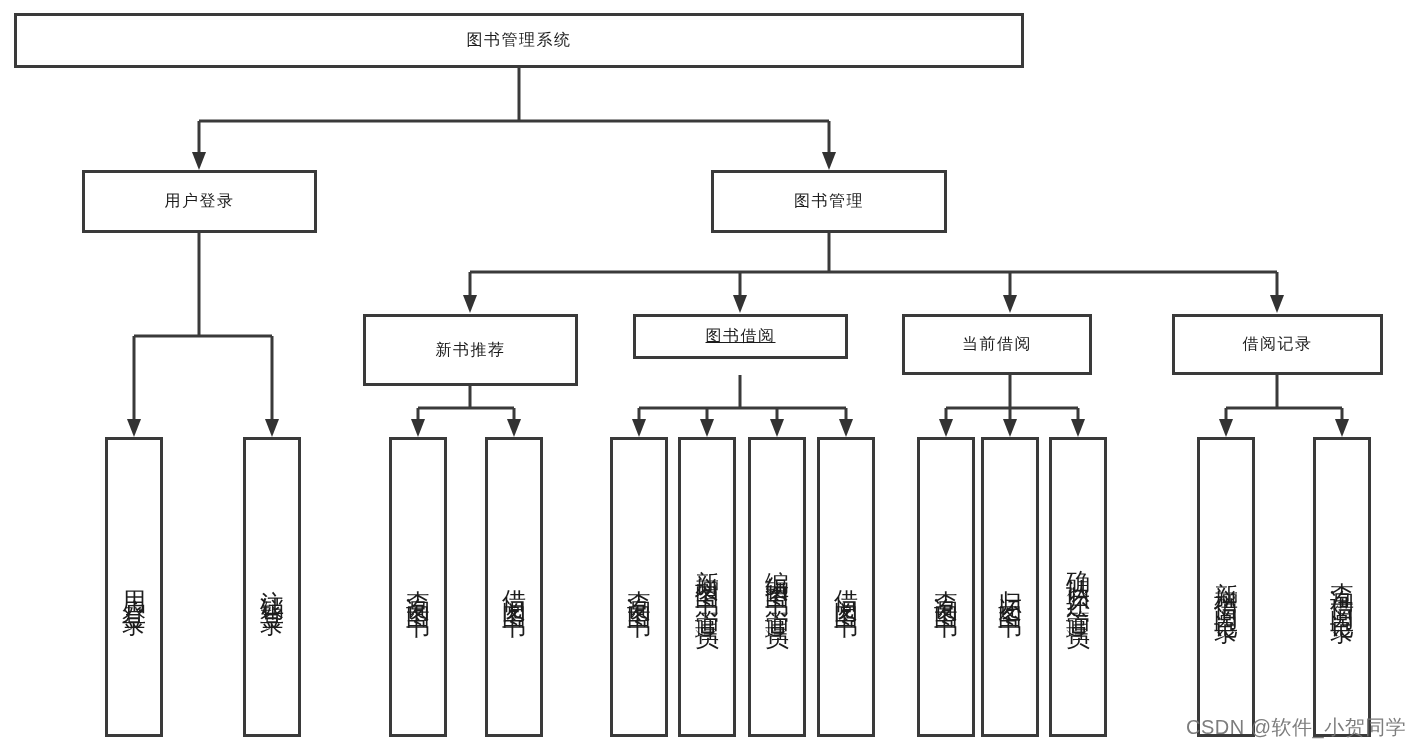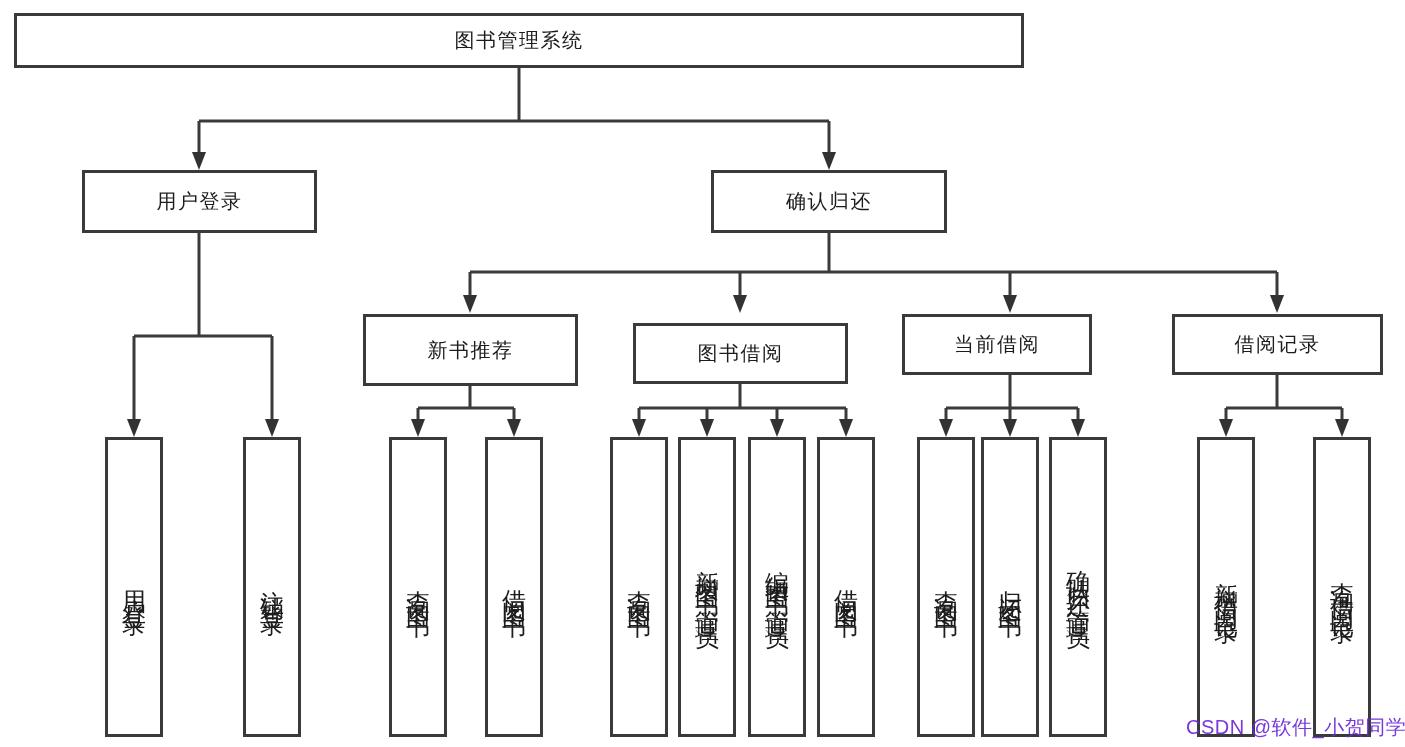--- a/index.html
+++ b/index.html
@@ -8,29 +8,29 @@
     background:#ffffff; overflow:hidden;
     font-family:"Liberation Sans", sans-serif;
   }
   .connectors { position:absolute; left:0; top:0; width:1405px; height:747px; }
   .node {
     position:absolute; box-sizing:border-box;
     border:3px solid #3a3a3a; background:#ffffff;
     display:flex; align-items:center; justify-content:center;
     color:#1c1c1c;
   }
-  .h-node { font-size:20px; letter-spacing:1.5px; }
+  .h-node { font-size:16px; letter-spacing:1.5px; }
   .v-node {
     writing-mode:vertical-rl; text-orientation:mixed;
     font-size:24px; letter-spacing:8px; line-height:1;
     padding:4px 0;
   }
   .watermark {
     position:absolute; left:1186px; top:714px;
-    font-size:20px; color:#6d28d9; letter-spacing:0.5px;
+    font-size:20px; color:#737373; letter-spacing:0.5px;
     white-space:nowrap; opacity:0.92; z-index:5;
   }
   svg path { stroke:#3a3a3a; stroke-width:3; fill:none; }
   svg polygon { fill:#323232; stroke:none; }
 </style>
 </head>
 <body>
 
 <div class="canvas">
 
@@ -80,24 +80,24 @@
     <g>
       <path d="M1277,375 V408 M1226,408 H1342 M1226,408 V420 M1342,408 V420"></path>
       <polygon points="1219,419 1233,419 1226,437"></polygon>
       <polygon points="1335,419 1349,419 1342,437"></polygon>
     </g>
   </svg>
 
   <div class="node h-node" style="left:14px;top:13px;width:1010px;height:55px;">图书管理系统</div>
 
   <div class="node h-node" style="left:82px;top:170px;width:235px;height:63px;">用户登录</div>
-  <div class="node h-node" style="left:711px;top:170px;width:236px;height:63px;">确认归还</div>
+  <div class="node h-node" style="left:711px;top:170px;width:236px;height:63px;">图书管理</div>
 
   <div class="node h-node" style="left:363px;top:314px;width:215px;height:72px;">新书推荐</div>
-  <div class="node h-node" style="left:633px;top:323px;width:215px;height:61px;">图书借阅</div>
+  <div class="node h-node" style="left:633px;top:314px;width:215px;height:45px;text-decoration:underline;">图书借阅</div>
   <div class="node h-node" style="left:902px;top:314px;width:190px;height:61px;">当前借阅</div>
   <div class="node h-node" style="left:1172px;top:314px;width:211px;height:61px;">借阅记录</div>
 
   <div class="node v-node" style="left:105px;top:437px;width:58px;height:300px;">用户登录</div>
   <div class="node v-node" style="left:243px;top:437px;width:58px;height:300px;">注销登录</div>
 
   <div class="node v-node" style="left:389px;top:437px;width:58px;height:300px;">查询图书</div>
   <div class="node v-node" style="left:485px;top:437px;width:58px;height:300px;">借阅图书</div>
 
   <div class="node v-node" style="left:610px;top:437px;width:58px;height:300px;">查询图书</div>

